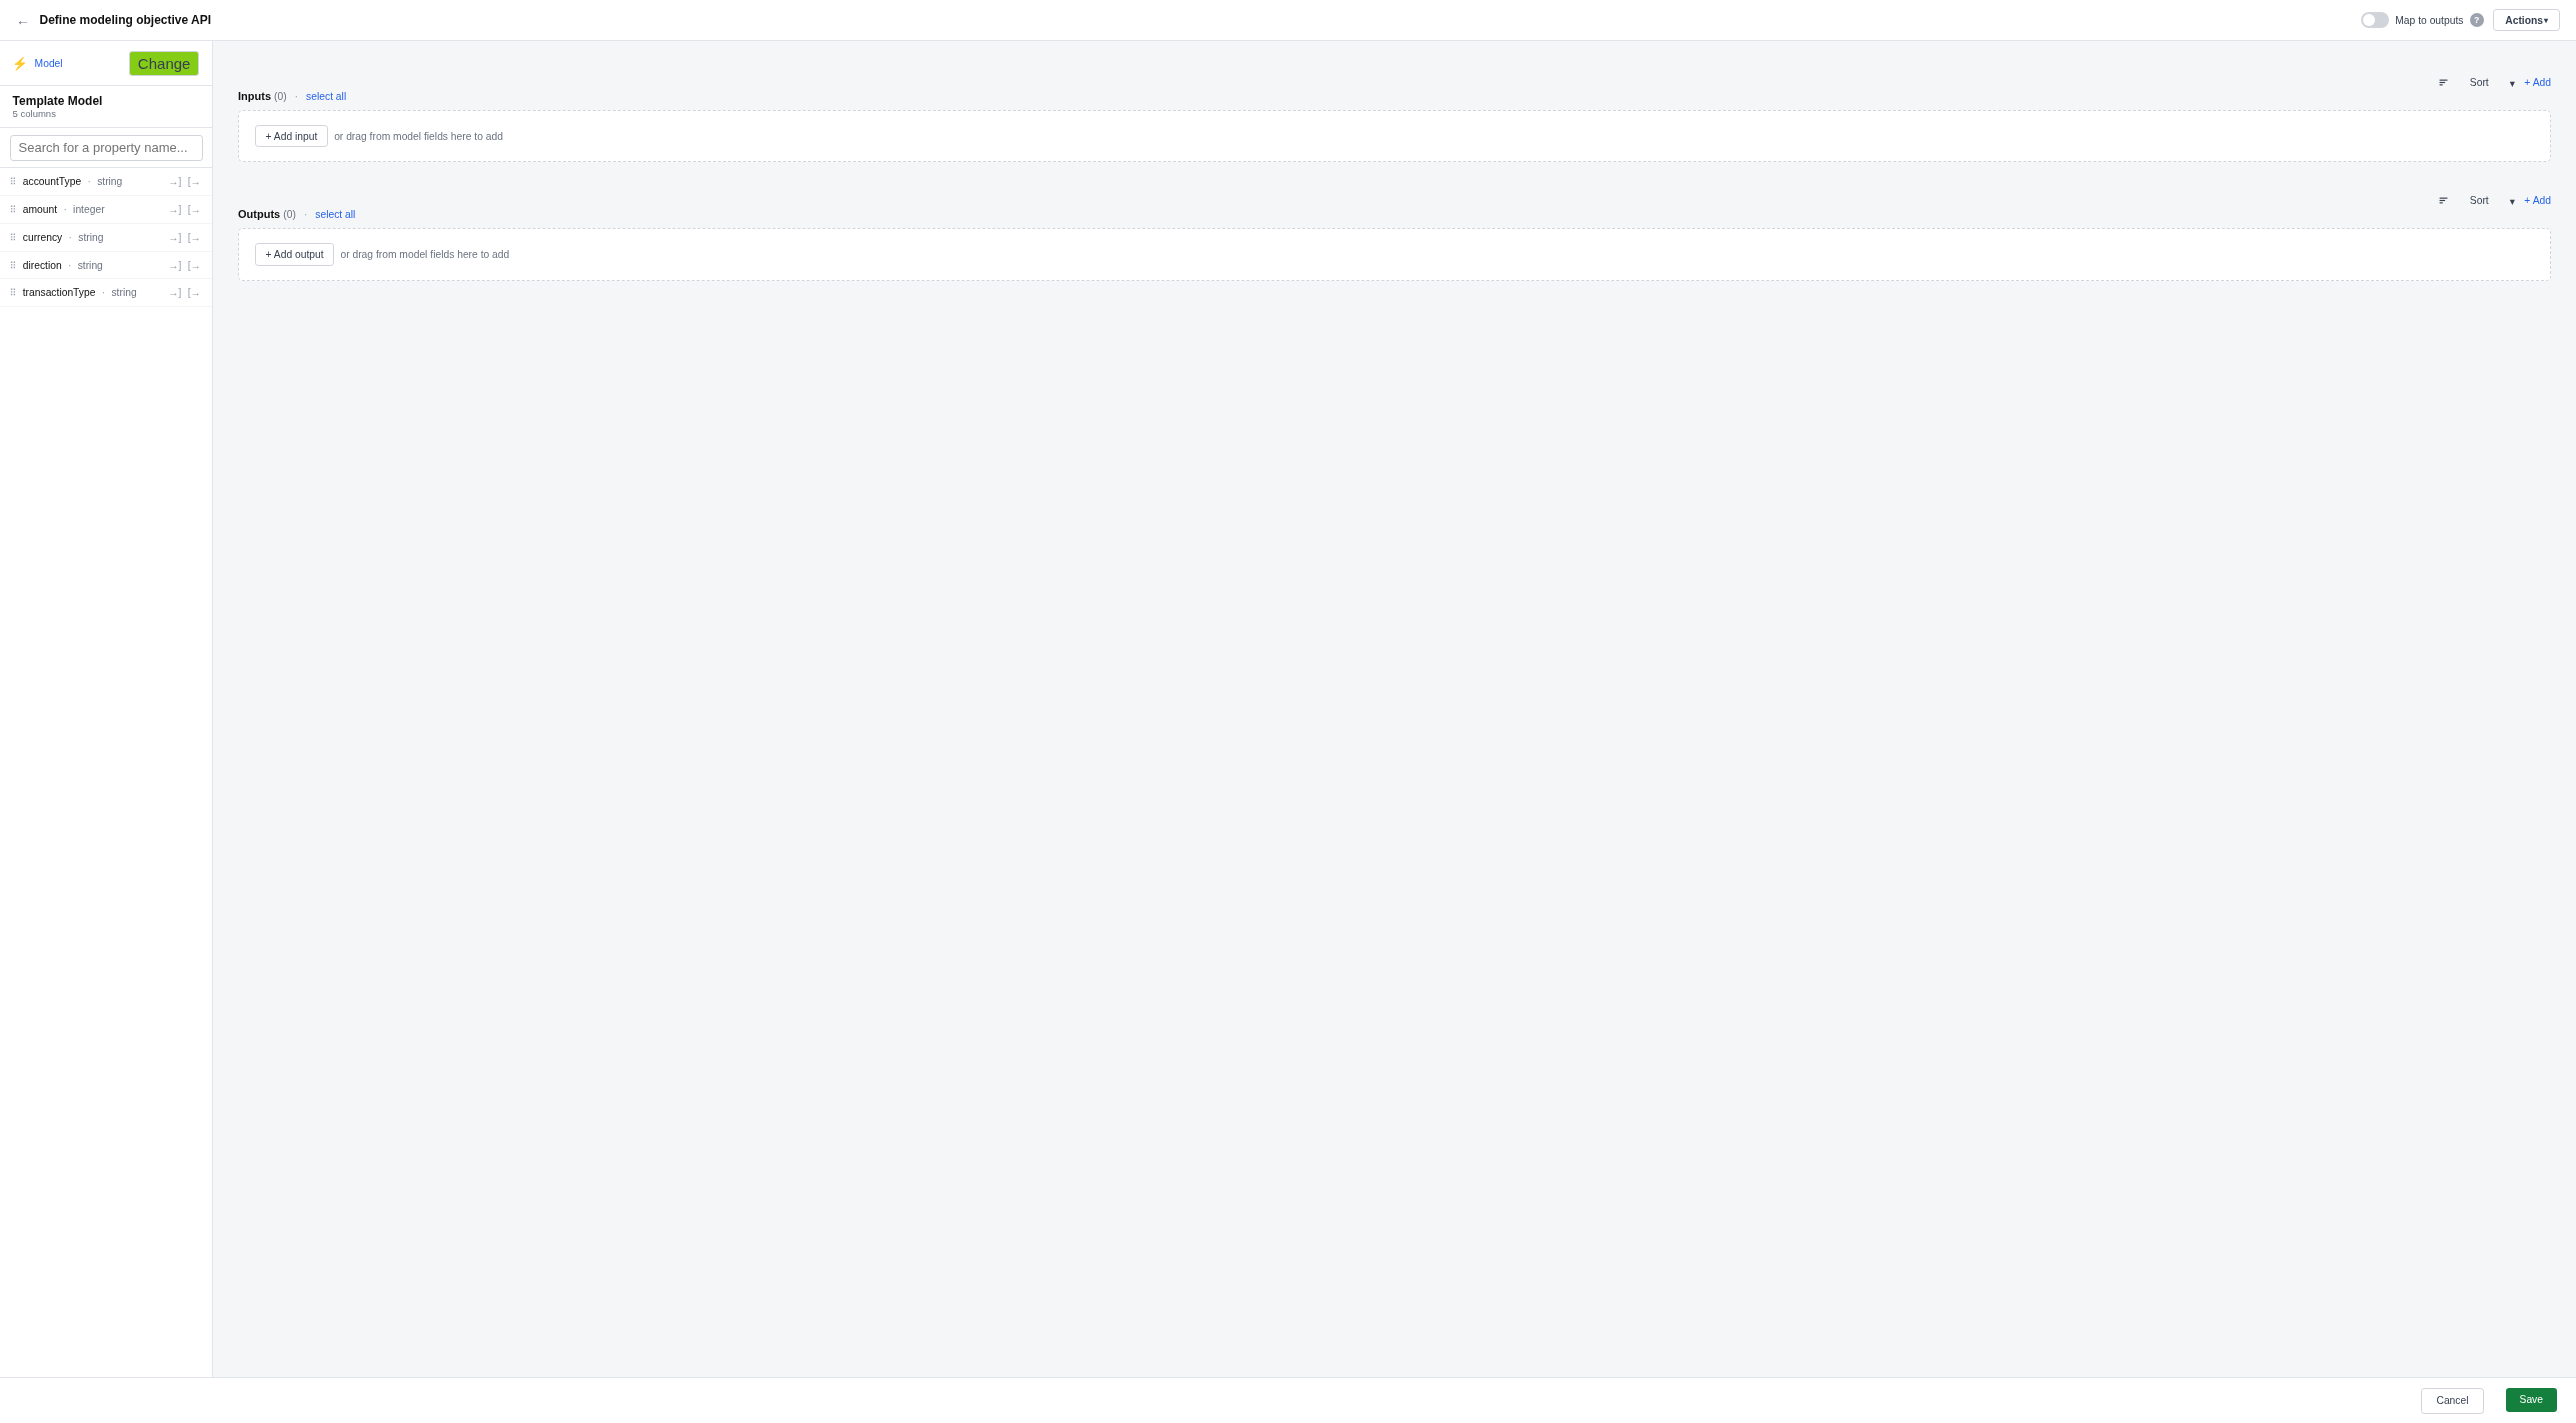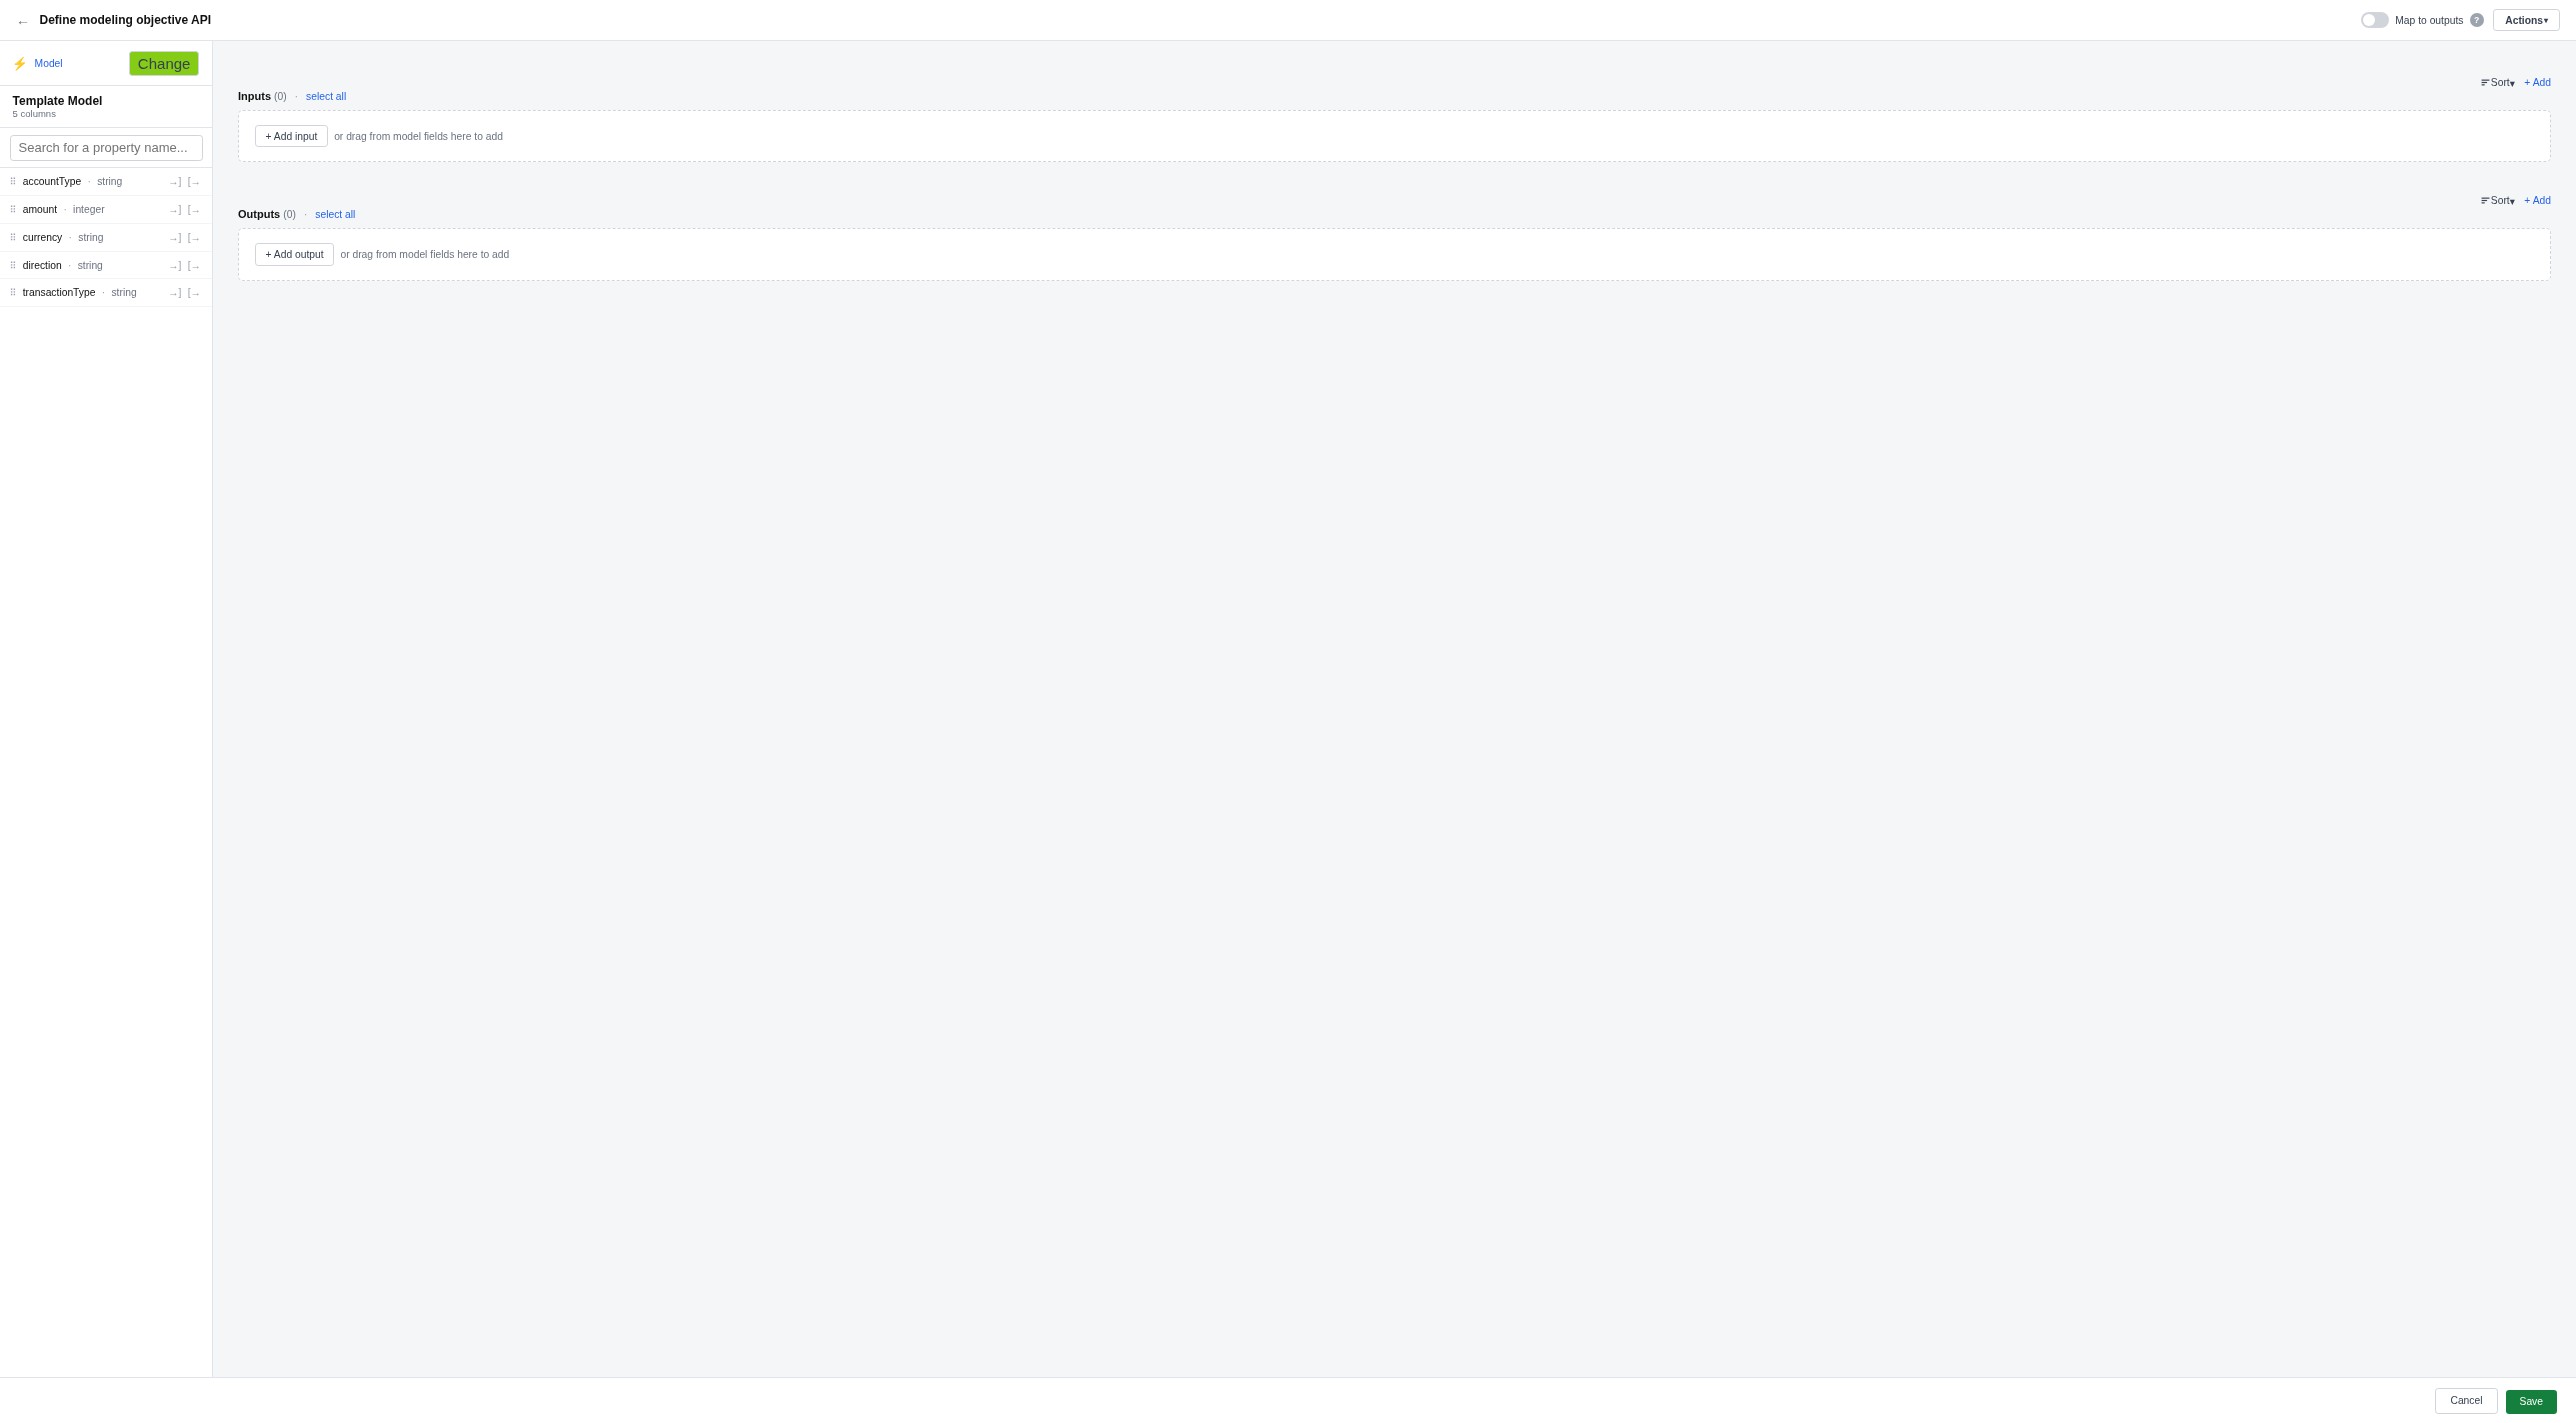--- a/index.html
+++ b/index.html
@@ -73,21 +73,21 @@
     .io-header {
       display: flex; align-items: center; justify-content: space-between;
       margin-bottom: 8px;
     }
     .io-header-left { display: flex; align-items: flex-end; gap: 6.3px; margin-top: 27px; }
     .io-label { font-size: 11px; font-weight: 600; color: #111; }
     .io-count { color: #6b7280; font-weight: normal; font-size: 10.3px; }
     .io-select-all { color: #2563eb; font-size: 10.3px; cursor: pointer; text-decoration: none; }
     .io-header-right { display: flex; align-items: center; gap: 9.5px; }
     .sort-btn {
-      display: flex; align-items: center; gap: 0;
+      display: flex; align-items: center; gap: 21px;
       background: none; border: none; cursor: pointer;
       font-size: 10.3px; color: #374151; font-weight: 500;
     }
     .add-btn {
       display: flex; align-items: center; gap: 3.2px;
       background: none; border: none; cursor: pointer;
       font-size: 10.3px; color: #2563eb; font-weight: 500;
     }
 
     .io-box {
@@ -98,22 +98,22 @@
     .add-item-btn {
       display: flex; align-items: center; gap: 4.7px;
       background: none; border: 0.8px solid #d1d5db; border-radius: 3.2px;
       padding: 4.7px 9.5px; cursor: pointer; font-size: 10.3px; color: #374151;
       font-weight: 500; white-space: nowrap;
     }
     .or-drag { color: #6b7280; font-size: 10.3px; }
 
     
     .footer {
-      display: flex; justify-content: flex-end; align-items: flex-end;
-      gap: 8px; padding: 9.5px 19px; background: #fff;
+      display: flex; justify-content: flex-end; align-items: flex-start;
+      gap: 22px; padding: 9.5px 19px; background: #fff;
       border-top: 0.8px solid #e1e4e8; flex-shrink: 0;
     }
     .cancel-btn {
       padding: 6.3px 14px; border: 0.8px solid #d1d5db; border-radius: 3.2px;
       background: #fff; cursor: pointer; font-size: 10.3px; color: #374151; font-weight: 500;
     }
     .save-btn {
       padding: 6.3px 14px; border: none; border-radius: 3.2px;
       background: #15803d; color: #fff; cursor: pointer; font-size: 10.3px; font-weight: 500;
     }

